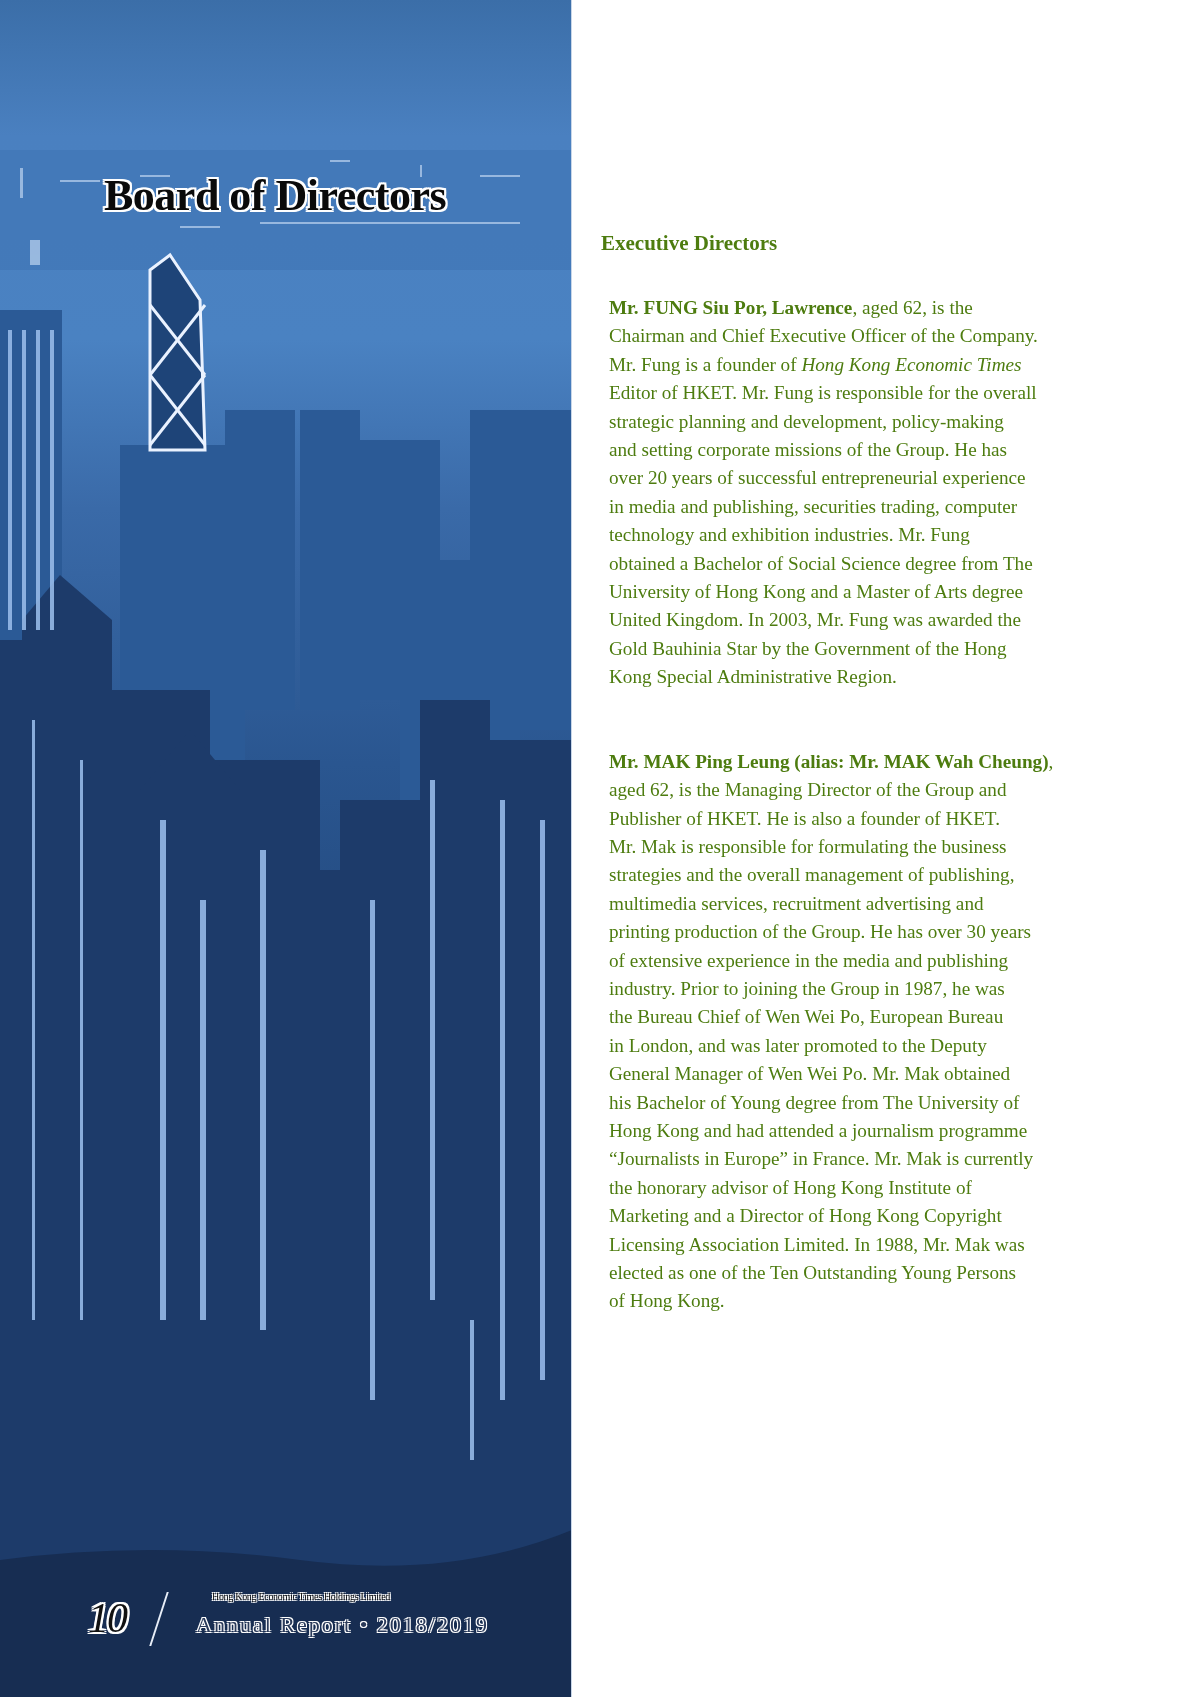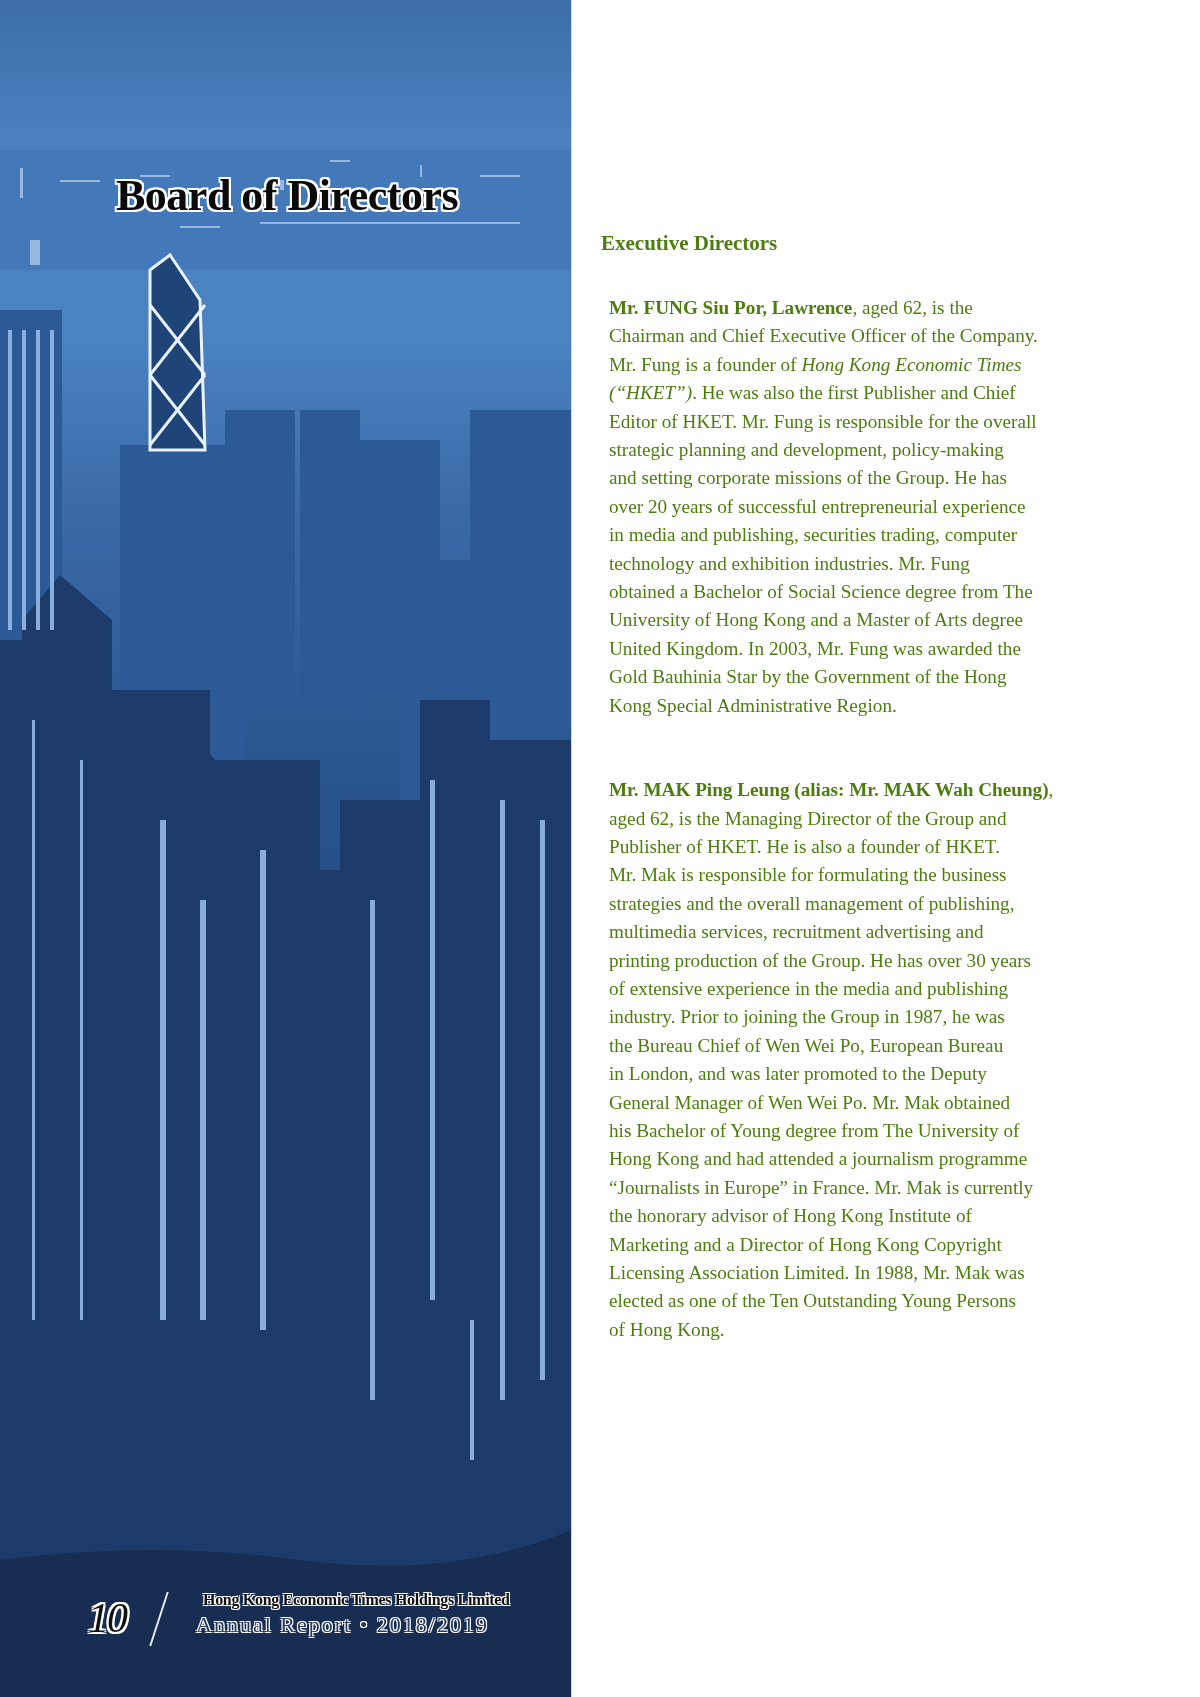--- a/index.html
+++ b/index.html
@@ -1,27 +1,27 @@
 <!DOCTYPE html>
 <html><head>
 <meta charset="utf-8">
 <style>
   html, body { margin:0; padding:0; }
   body { width:1200px; height:1697px; position:relative; background:#ffffff; overflow:hidden; font-family:"Liberation Serif", "DejaVu Serif", serif; }
   .photo-panel { position:absolute; left:0; top:0; width:572px; height:1697px; overflow:hidden;
     background: linear-gradient(180deg, #3b6ea8 0%, #4a80c0 8%, #4a82c2 20%, #3a6aa8 30%, #2a5690 45%, #22487c 60%, #1d3f6e 75%, #1a3660 88%, #172d52 100%); }
   .photo-panel svg { position:absolute; left:0; top:0; }
-  .panel-title { position:absolute; left:116px; top:170px; font-size:44px; font-weight:bold; color:#0a0a0a; letter-spacing:-0.5px;
+  .panel-title { position:absolute; left:104px; top:170px; font-size:44px; font-weight:bold; color:#0a0a0a; letter-spacing:-0.5px;
     text-shadow: -2px -2px 0 #fff, 2px -2px 0 #fff, -2px 2px 0 #fff, 2px 2px 0 #fff, 0 -2px 0 #fff, 0 2px 0 #fff, -2px 0 0 #fff, 2px 0 0 #fff;
     font-family:"Liberation Serif", "DejaVu Serif", serif; }
   .page-num { position:absolute; left:88px; top:1594px; font-size:42px; font-style:italic; color:#111;
     text-shadow: -2px -2px 0 #fff, 2px -2px 0 #fff, -2px 2px 0 #fff, 2px 2px 0 #fff, 0 -2px 0 #fff, 0 2px 0 #fff, -2px 0 0 #fff, 2px 0 0 #fff;
     font-family:"Liberation Serif", serif; letter-spacing:-2px; }
   .slash { position:absolute; left:158px; top:1592px; width:2px; height:54px; background:#e8eef8; transform:skewX(-18deg); }
-  .company { position:absolute; left:203px; top:1591px; font-size:16px; font-weight:bold; color:#111; letter-spacing:-0.3px;
+  .company { position:absolute; left:212px; top:1591px; font-size:10px; font-weight:normal; color:#111; letter-spacing:-0.3px;
     text-shadow: -1px -1px 0 #fff, 1px -1px 0 #fff, -1px 1px 0 #fff, 1px 1px 0 #fff; font-family:"Liberation Serif", serif; }
   .report { position:absolute; left:196px; top:1612px; font-size:22px; color:#2a3a5a; letter-spacing:2px;
     text-shadow: -1px -1px 0 #fff, 1px -1px 0 #fff, -1px 1px 0 #fff, 1px 1px 0 #fff; font-family:"Liberation Serif", serif; }
   .content { position:absolute; left:601px; top:228px; width:520px; color:#4d7c0f; font-size:19.2px; line-height:28.4px; }
   .section-heading { font-size:21px; font-weight:bold; margin:0 0 36px 0; line-height:30px; }
   .bio { margin:8px; }
   .bio .line { display:block; white-space:nowrap; }
   .bio + .bio { margin-top:56px; }
   b { font-weight:bold; }
   i { font-style:italic; }
@@ -105,21 +105,20 @@
   <div class="report">Annual Report • 2018/2019</div>
 </div>
 
 <div class="content">
   <h2 class="section-heading">Executive Directors</h2>
 
   <p class="bio">
     <span class="line"><b>Mr. FUNG Siu Por, Lawrence</b><span>, aged 62, is the</span></span>
     <span class="line">Chairman and Chief Executive Officer of the Company.</span>
     <span class="line"><span>Mr. Fung is a founder of </span><i>Hong Kong Economic Times</i></span>
-    <span class="line"><i>(“HKET”)</i><span>. He was also the first Publisher and Chief</span></span>
     <span class="line">Editor of HKET. Mr. Fung is responsible for the overall</span>
     <span class="line">strategic planning and development, policy-making</span>
     <span class="line">and setting corporate missions of the Group. He has</span>
     <span class="line">over 20 years of successful entrepreneurial experience</span>
     <span class="line">in media and publishing, securities trading, computer</span>
     <span class="line">technology and exhibition industries. Mr. Fung</span>
     <span class="line">obtained a Bachelor of Social Science degree from The</span>
     <span class="line">University of Hong Kong and a Master of Arts degree</span>
     <span class="line">United Kingdom. In 2003, Mr. Fung was awarded the</span>
     <span class="line">Gold Bauhinia Star by the Government of the Hong</span>

